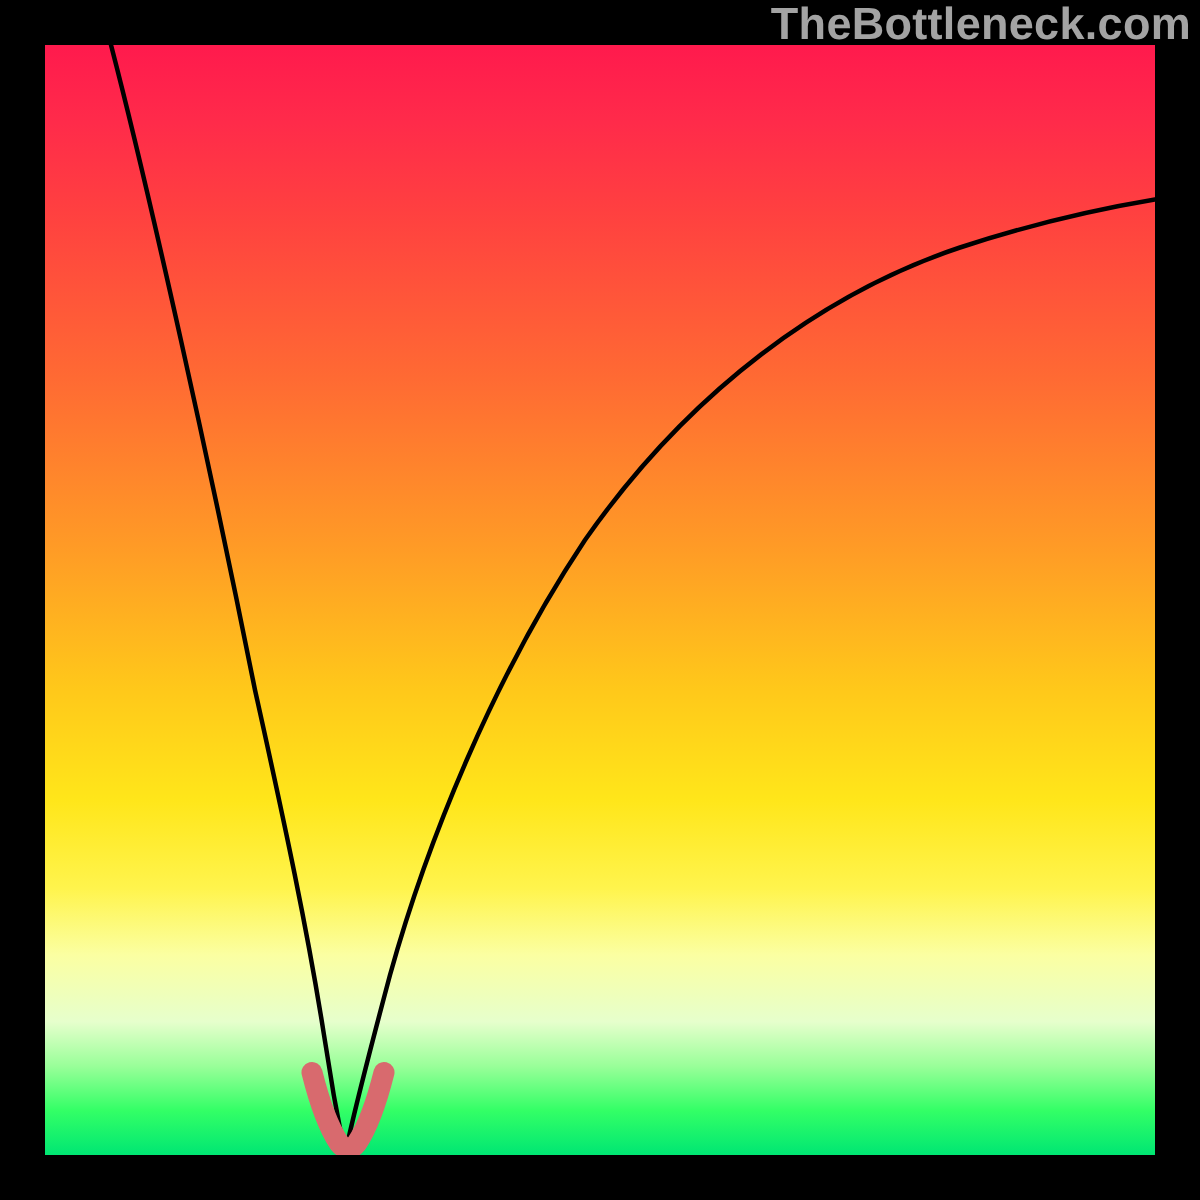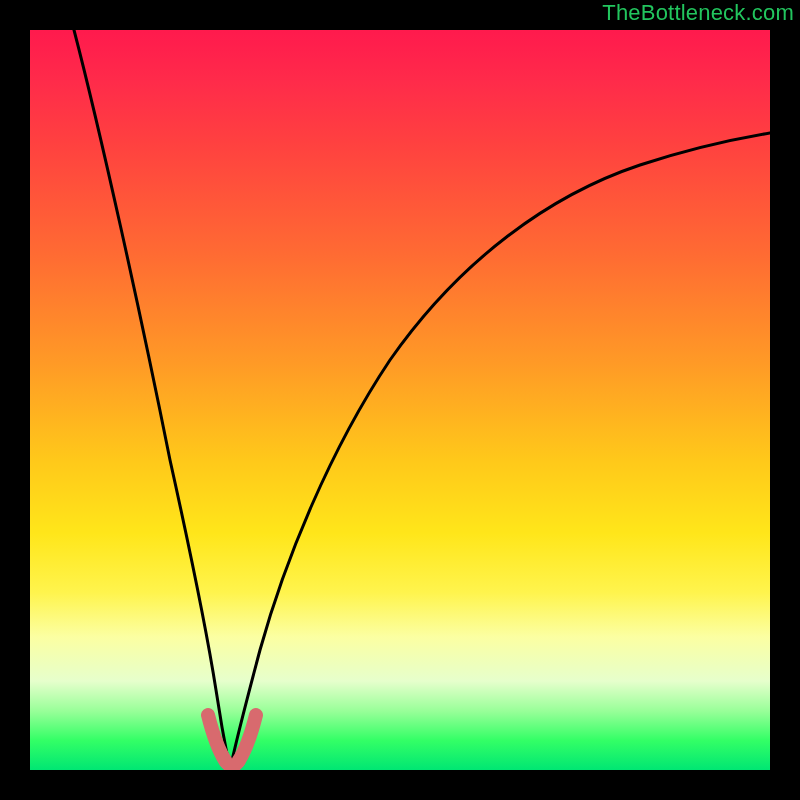--- a/index.html
+++ b/index.html
@@ -37,23 +37,23 @@
       #e6ffcc 88%,
       #99ff99 92%,
       #33ff66 96%,
       #00e673 100%
     );
   }
   .watermark {
     position: absolute;
     top: 0;
     right: 6px;
-    color: #22c55e;
-    font-size: 22px;
-    font-weight: 400;
+    color: #a3a3a3;
+    font-size: 30px;
+    font-weight: 700;
     letter-spacing: 0.2px;
     z-index: 10;
     user-select: none;
     pointer-events: none;
   }
   svg.curves {
     position: absolute;
     left: 0;
     top: 0;
     width: 740px;

